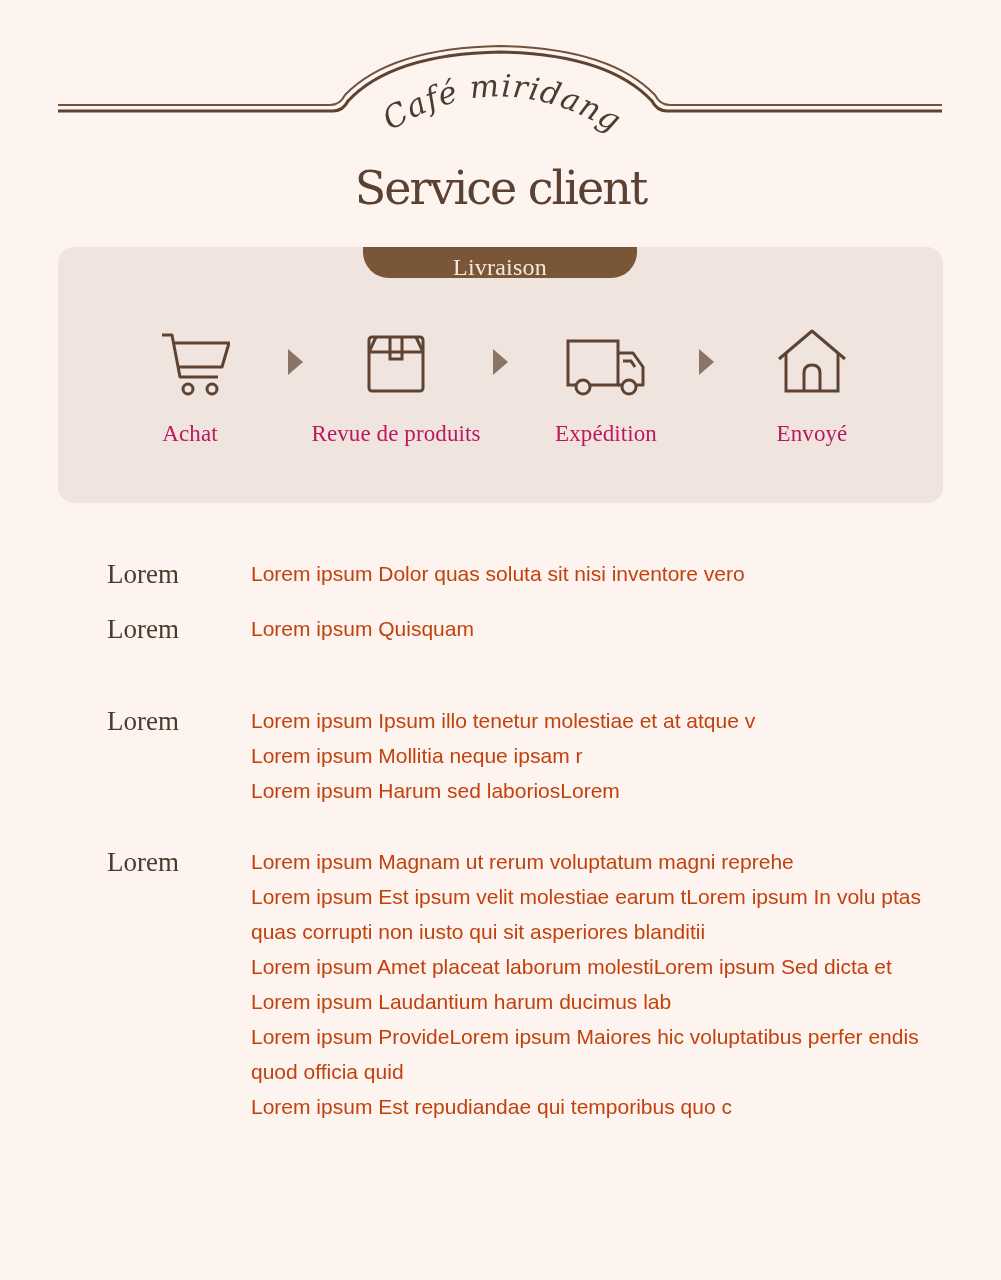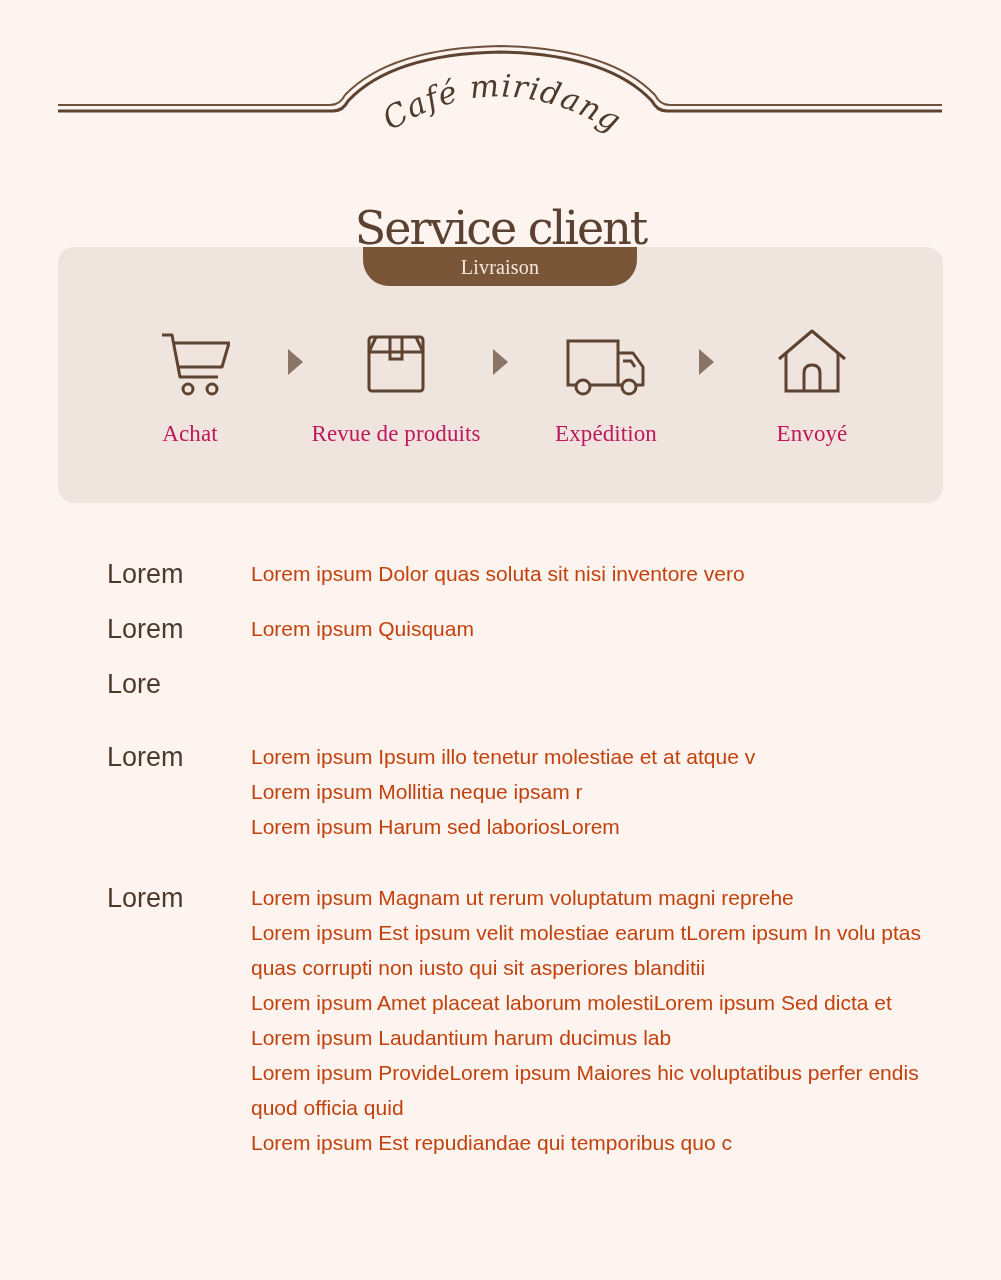--- a/index.html
+++ b/index.html
@@ -31,42 +31,41 @@
       position: absolute;
       left: 0;
       width: 1001px;
       top: 158px;
       text-align: center;
       font-family: "DejaVu Serif", "Liberation Serif", serif;
       font-size: 46px;
       letter-spacing: -2px;
       color: #5a4131;
       line-height: 60px;
-      margin-top: 40px;
     }
     .delivery-panel {
       position: absolute;
       left: 58px;
       top: 247px;
       width: 885px;
       height: 256px;
       background: #f0e4df;
       border-radius: 16px;
     }
     .delivery-tab {
       position: absolute;
       left: 305px;
       top: 0;
       width: 274px;
-      height: 39px;
+      height: 31px;
       background: #7a5638;
       border-radius: 0 0 26px 26px;
       color: #f6e7dc;
       font-family: "Liberation Serif", serif;
-      font-size: 20px;
+      font-size: 24px;
       text-align: center;
       line-height: 40px;
       letter-spacing: 0.2px;
     }
     .step {
       position: absolute;
       top: 80px;
       width: 220px;
       text-align: center;
     }
@@ -98,21 +97,21 @@
       top: 556px;
       width: 840px;
     }
     .info-row {
       display: flex;
       align-items: flex-start;
     }
     .info-key {
       width: 144px;
       flex: 0 0 144px;
-      font-family: Liberation Sans, sans-serif;
+      font-family: Liberation Serif, serif;
       font-size: 27px;
       color: #4d3a2d;
       line-height: 36px;
     }
     .info-values {
       flex: 1;
       font-family: "Liberation Sans", sans-serif;
       font-size: 21px;
       color: #c2410c;
       line-height: 35px;
@@ -200,21 +199,20 @@
       <span class="val">Lorem ipsum Dolor quas soluta sit nisi inventore vero</span>
     </div>
   </div>
   <div class="info-row" style="margin-bottom:19px;">
     <div class="info-key">Lorem</div>
     <div class="info-values">
       <span class="val">Lorem ipsum Quisquam</span>
     </div>
   </div>
   <div class="info-row" style="margin-bottom:37px;">
-    <div class="info-key">Lore</div>
   </div>
   <div class="info-row" style="margin-bottom:36px;">
     <div class="info-key">Lorem</div>
     <div class="info-values">
       <span class="val">Lorem ipsum Ipsum illo tenetur molestiae et at atque v</span>
       <span class="val">Lorem ipsum Mollitia neque ipsam r</span>
       <span class="val">Lorem ipsum Harum sed laboriosLorem</span>
     </div>
   </div>
   <div class="info-row">

